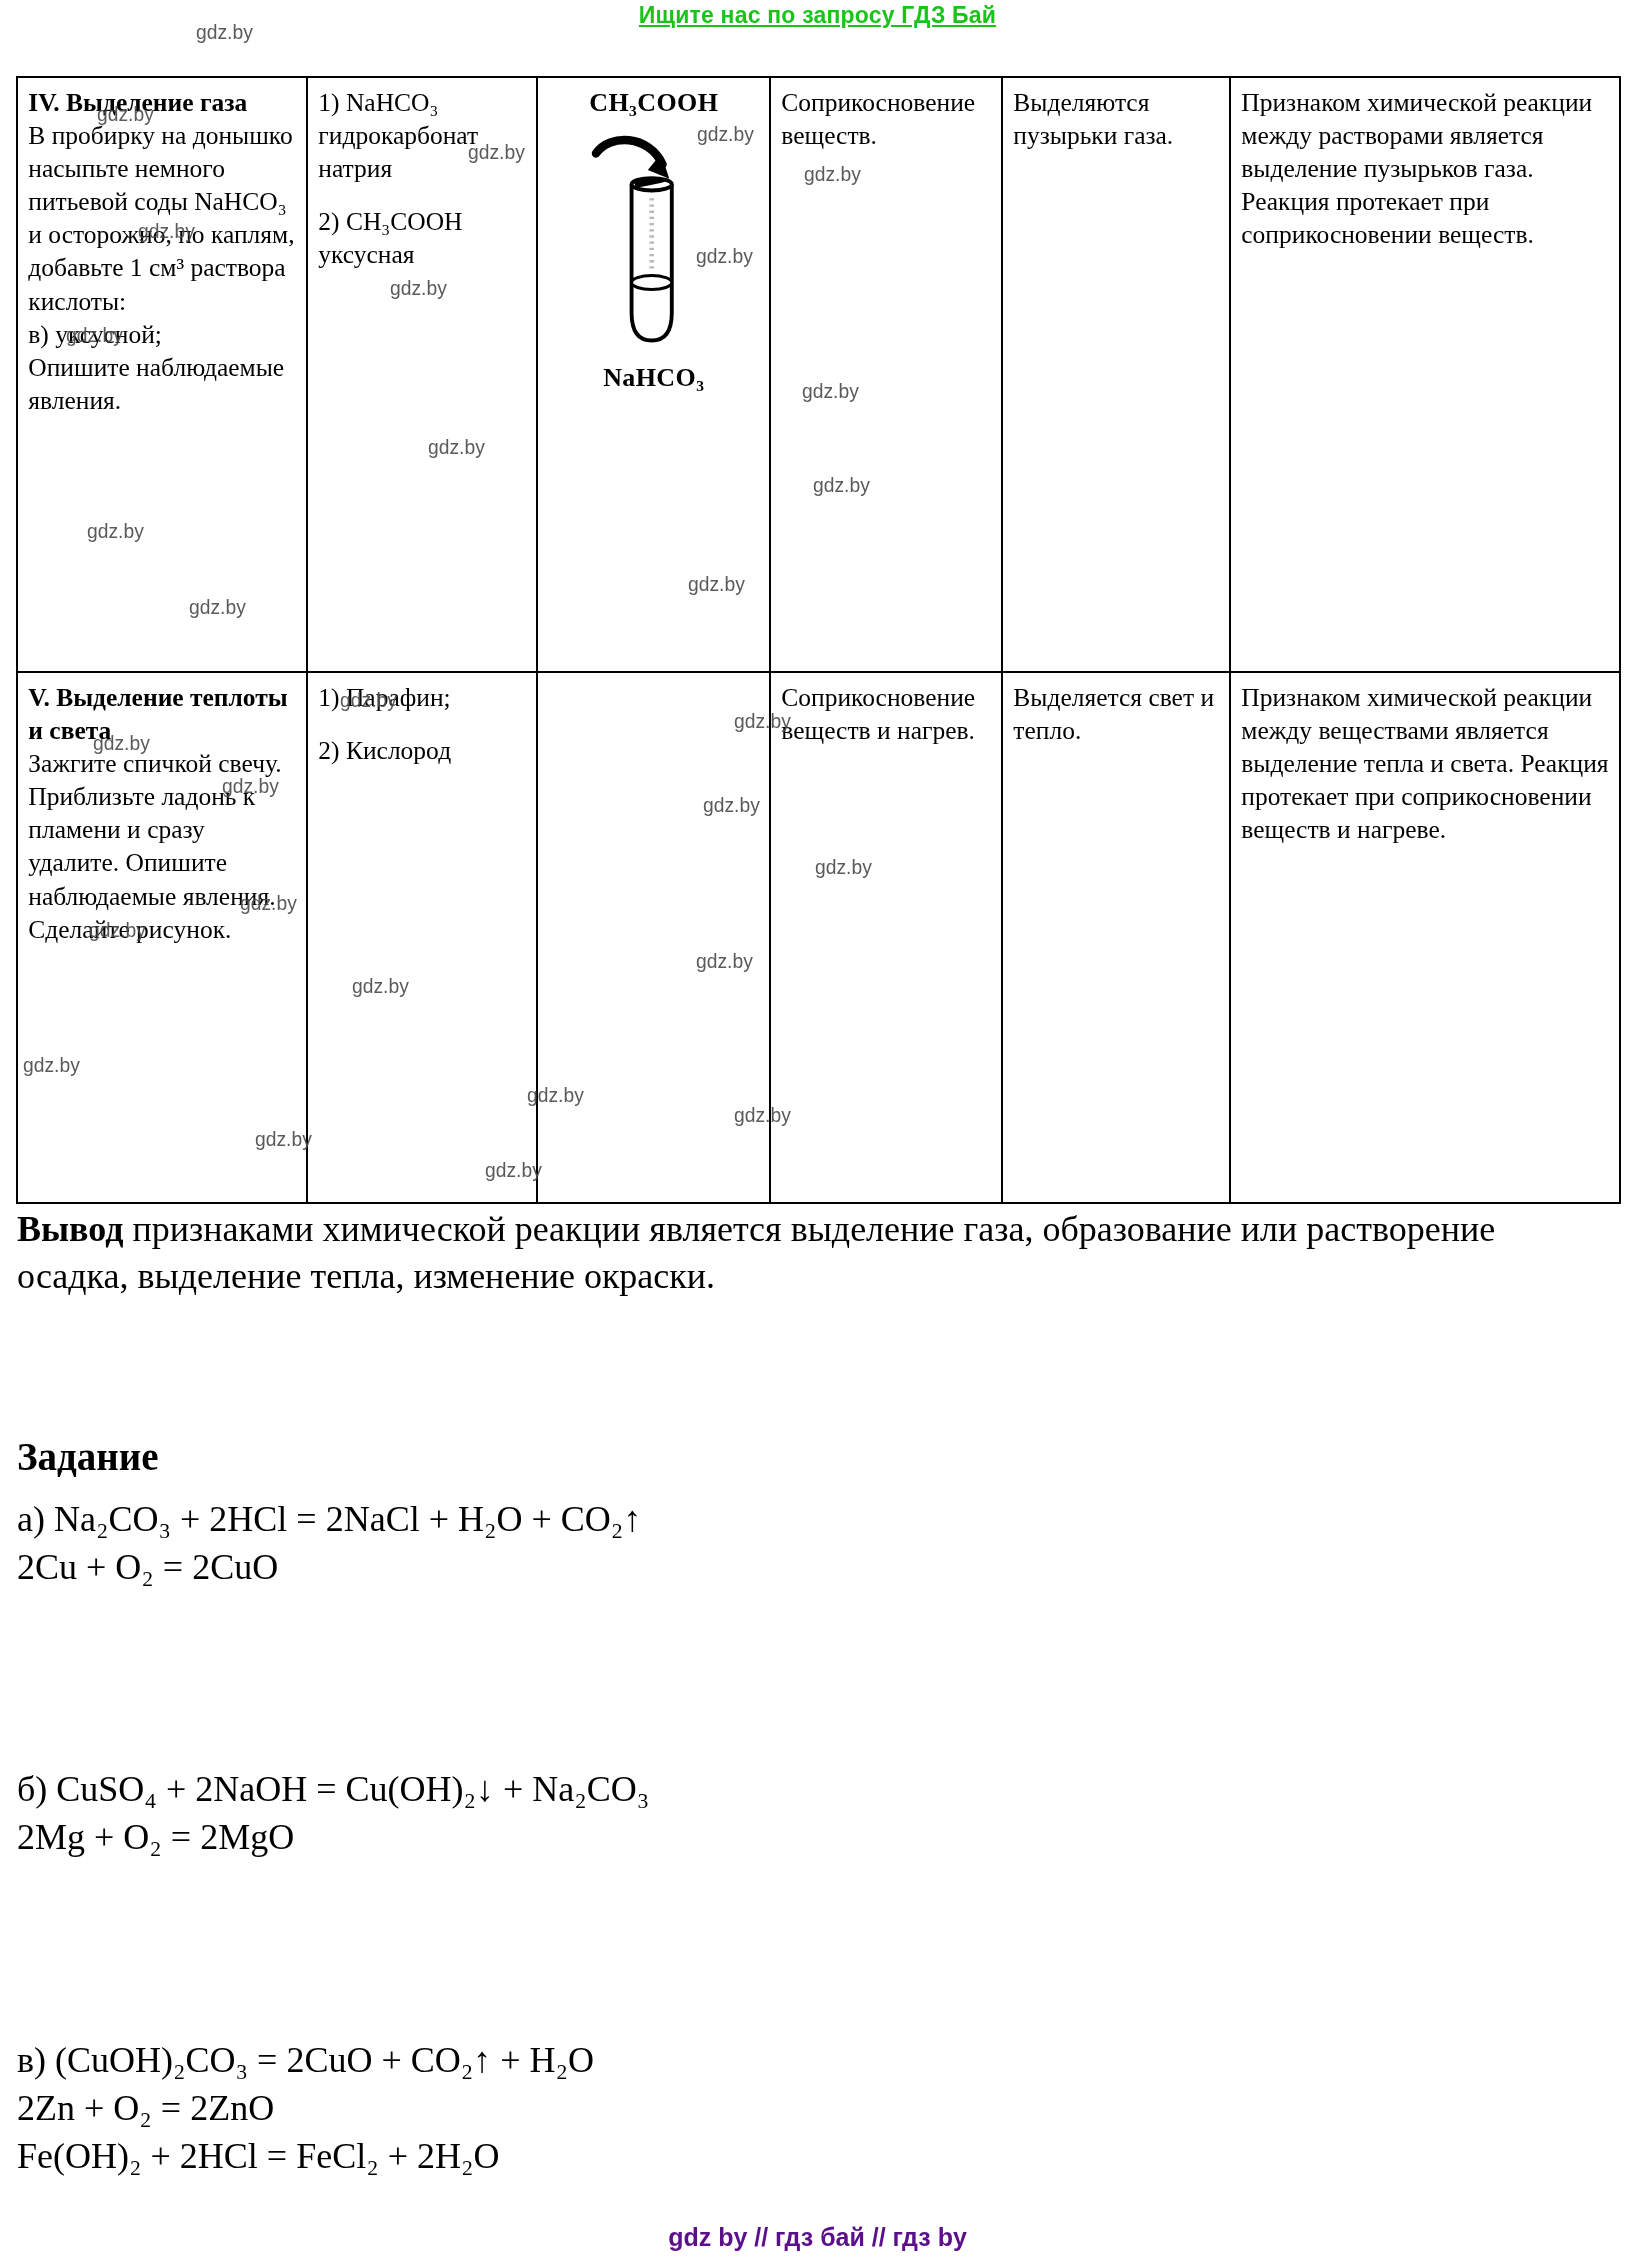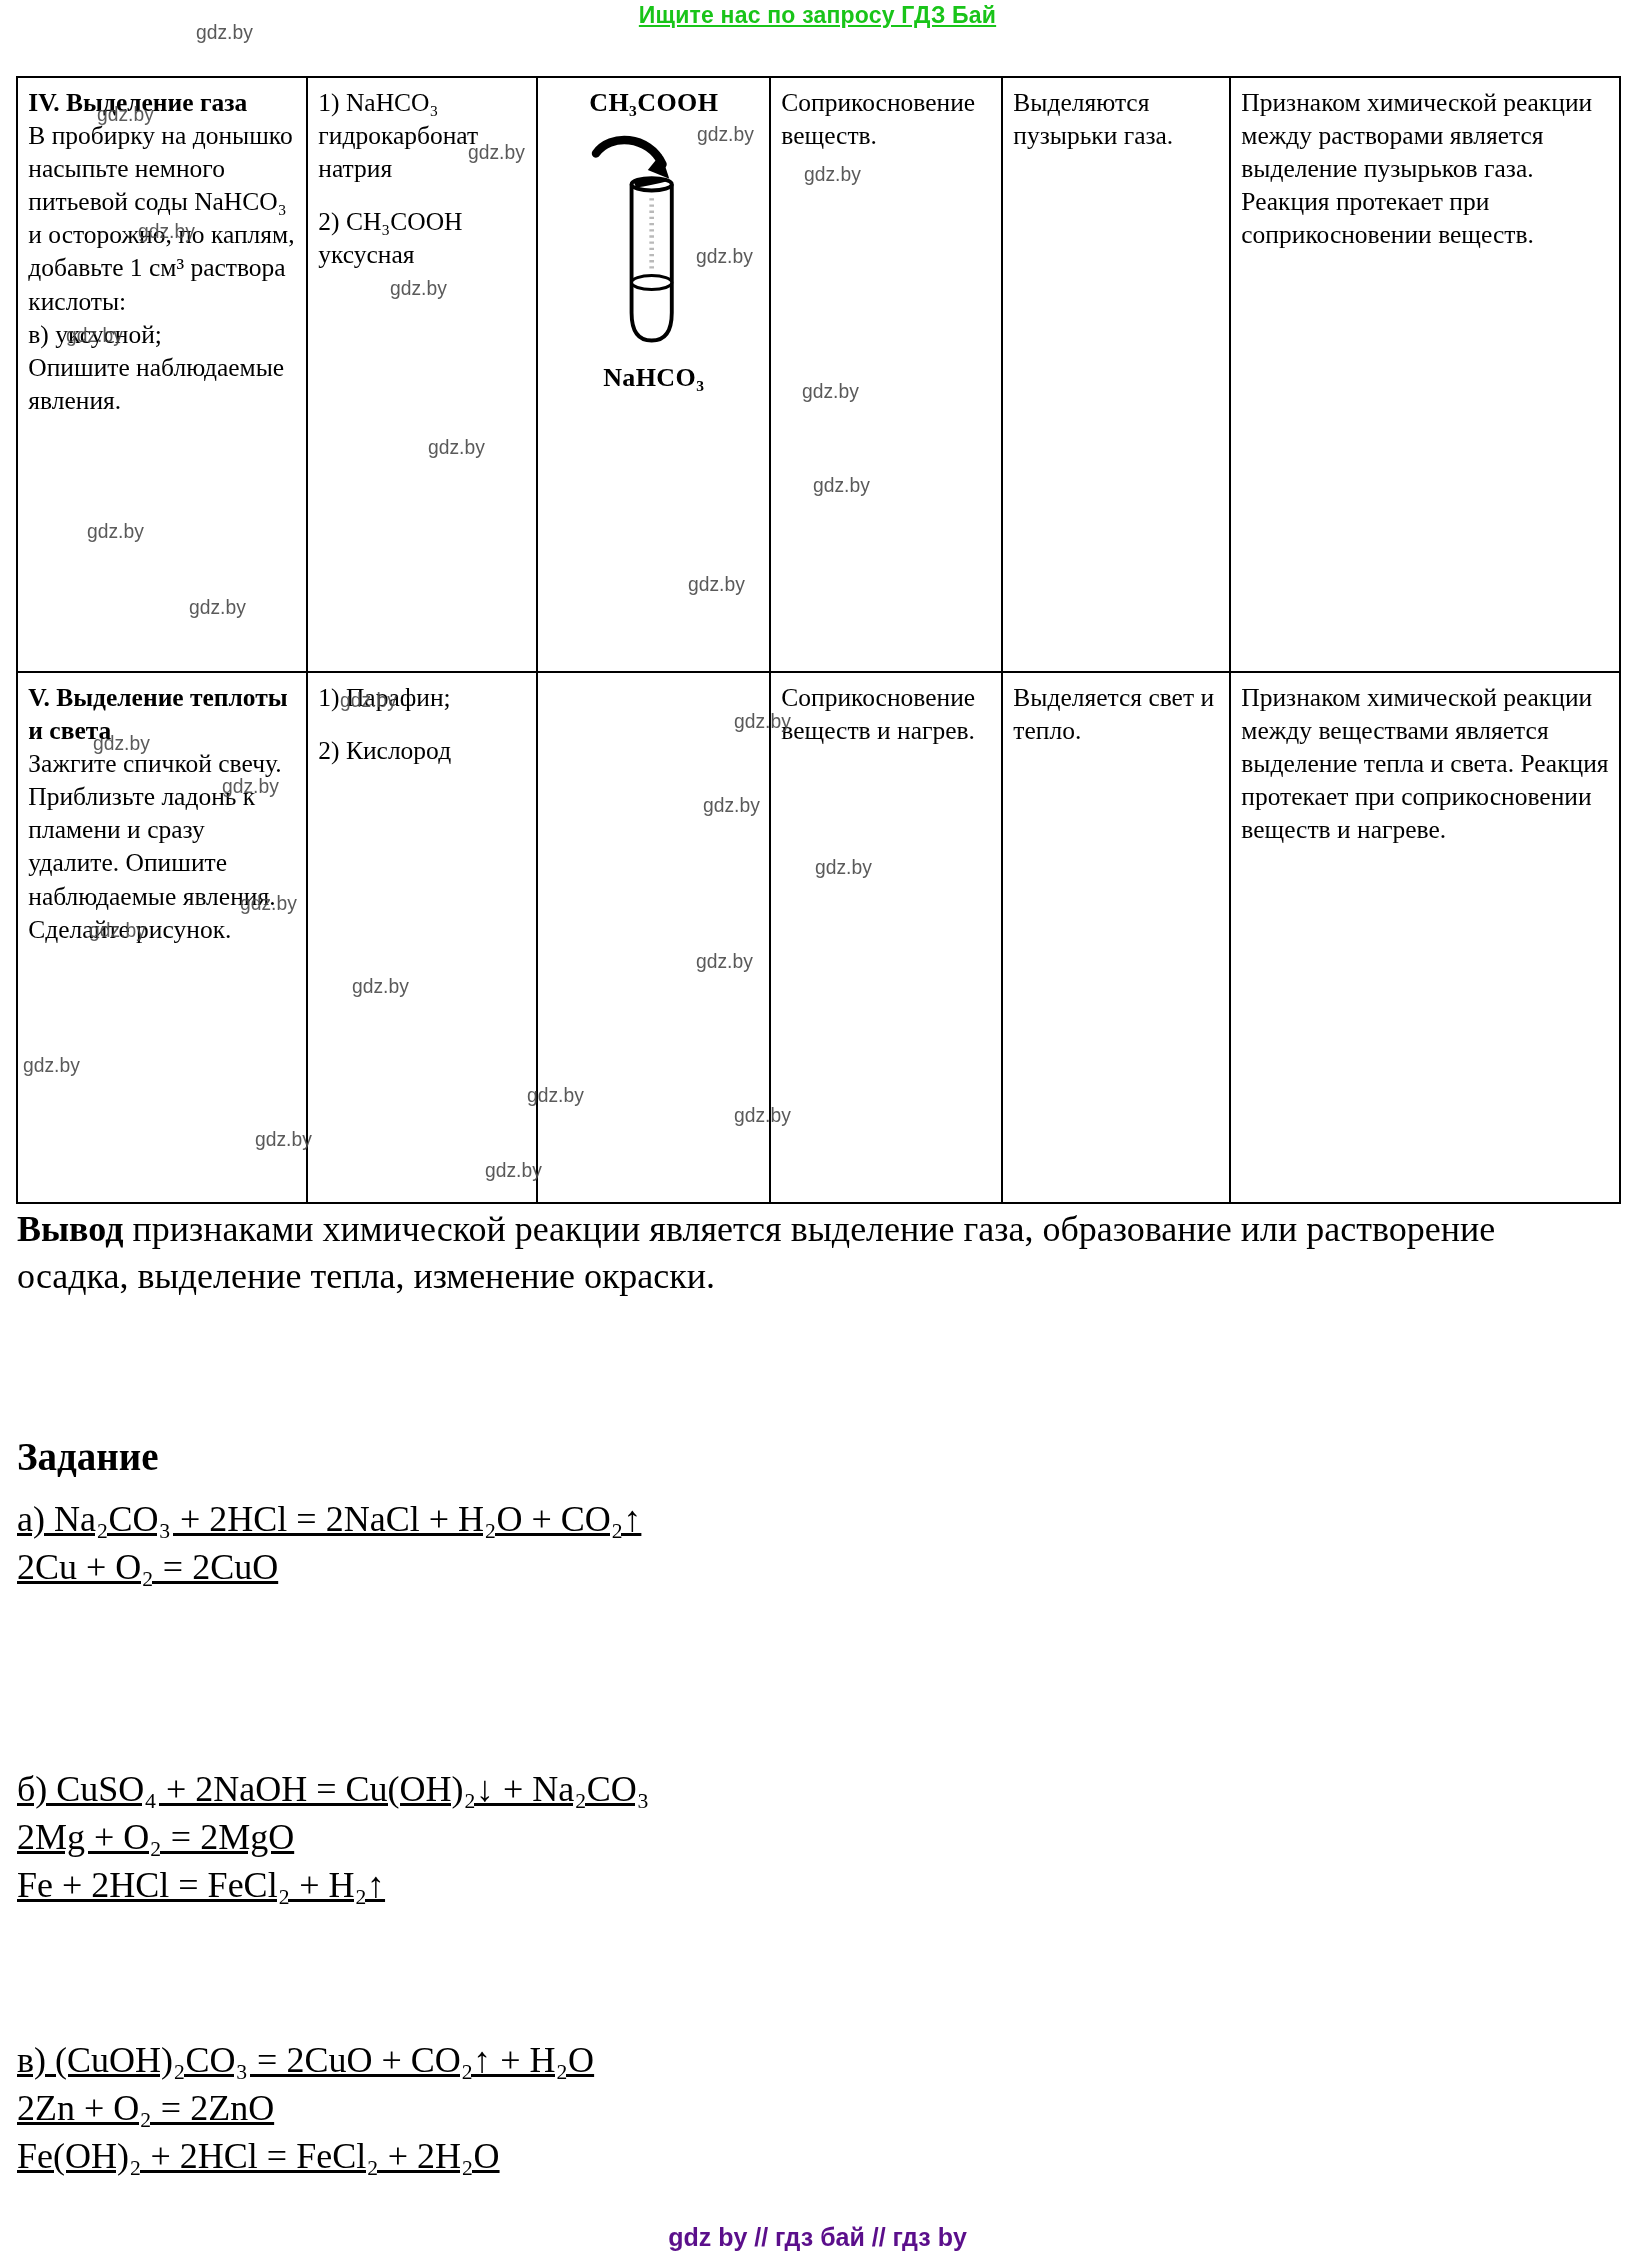--- a/index.html
+++ b/index.html
@@ -106,21 +106,20 @@
     left: 17px; top: 1434px;
     font-size: 39px;
     font-weight: bold;
   }
 
   .eq-group { position: absolute; left: 17px; width: 1593px; }
   .eq-group .eq {
     font-size: 36px;
     line-height: 1.33;
     white-space: nowrap;
-    text-decoration: underline;
   }
   #eqs-a { top: 1496px; }
   #eqs-b { top: 1766px; }
   #eqs-v { top: 2037px; }
 
   
   .footer-promo {
     position: absolute;
     left: 0; top: 2223px; width: 1635px;
     text-align: center;
@@ -228,21 +227,20 @@
 <div class="task-heading">Задание</div>
 
 <div class="eq-group" id="eqs-a">
   <div class="eq">а) Na₂CO₃ + 2HCl = 2NaCl + H₂O + CO₂↑</div>
   <div class="eq">2Cu + O₂ = 2CuO</div>
 </div>
 
 <div class="eq-group" id="eqs-b">
   <div class="eq">б) CuSO₄ + 2NaOH = Cu(OH)₂↓ + Na₂CO₃</div>
   <div class="eq">2Mg + O₂ = 2MgO</div>
-  <div class="eq">Fe + 2HCl = FeCl₂ + H₂↑</div>
 </div>
 
 <div class="eq-group" id="eqs-v">
   <div class="eq">в) (CuOH)₂CO₃ = 2CuO + CO₂↑ + H₂O</div>
   <div class="eq">2Zn + O₂ = 2ZnO</div>
   <div class="eq">Fe(OH)₂ + 2HCl = FeCl₂ + 2H₂O</div>
 </div>
 
 <div class="footer-promo">gdz by  //  гдз бай  //  гдз by</div>
 

